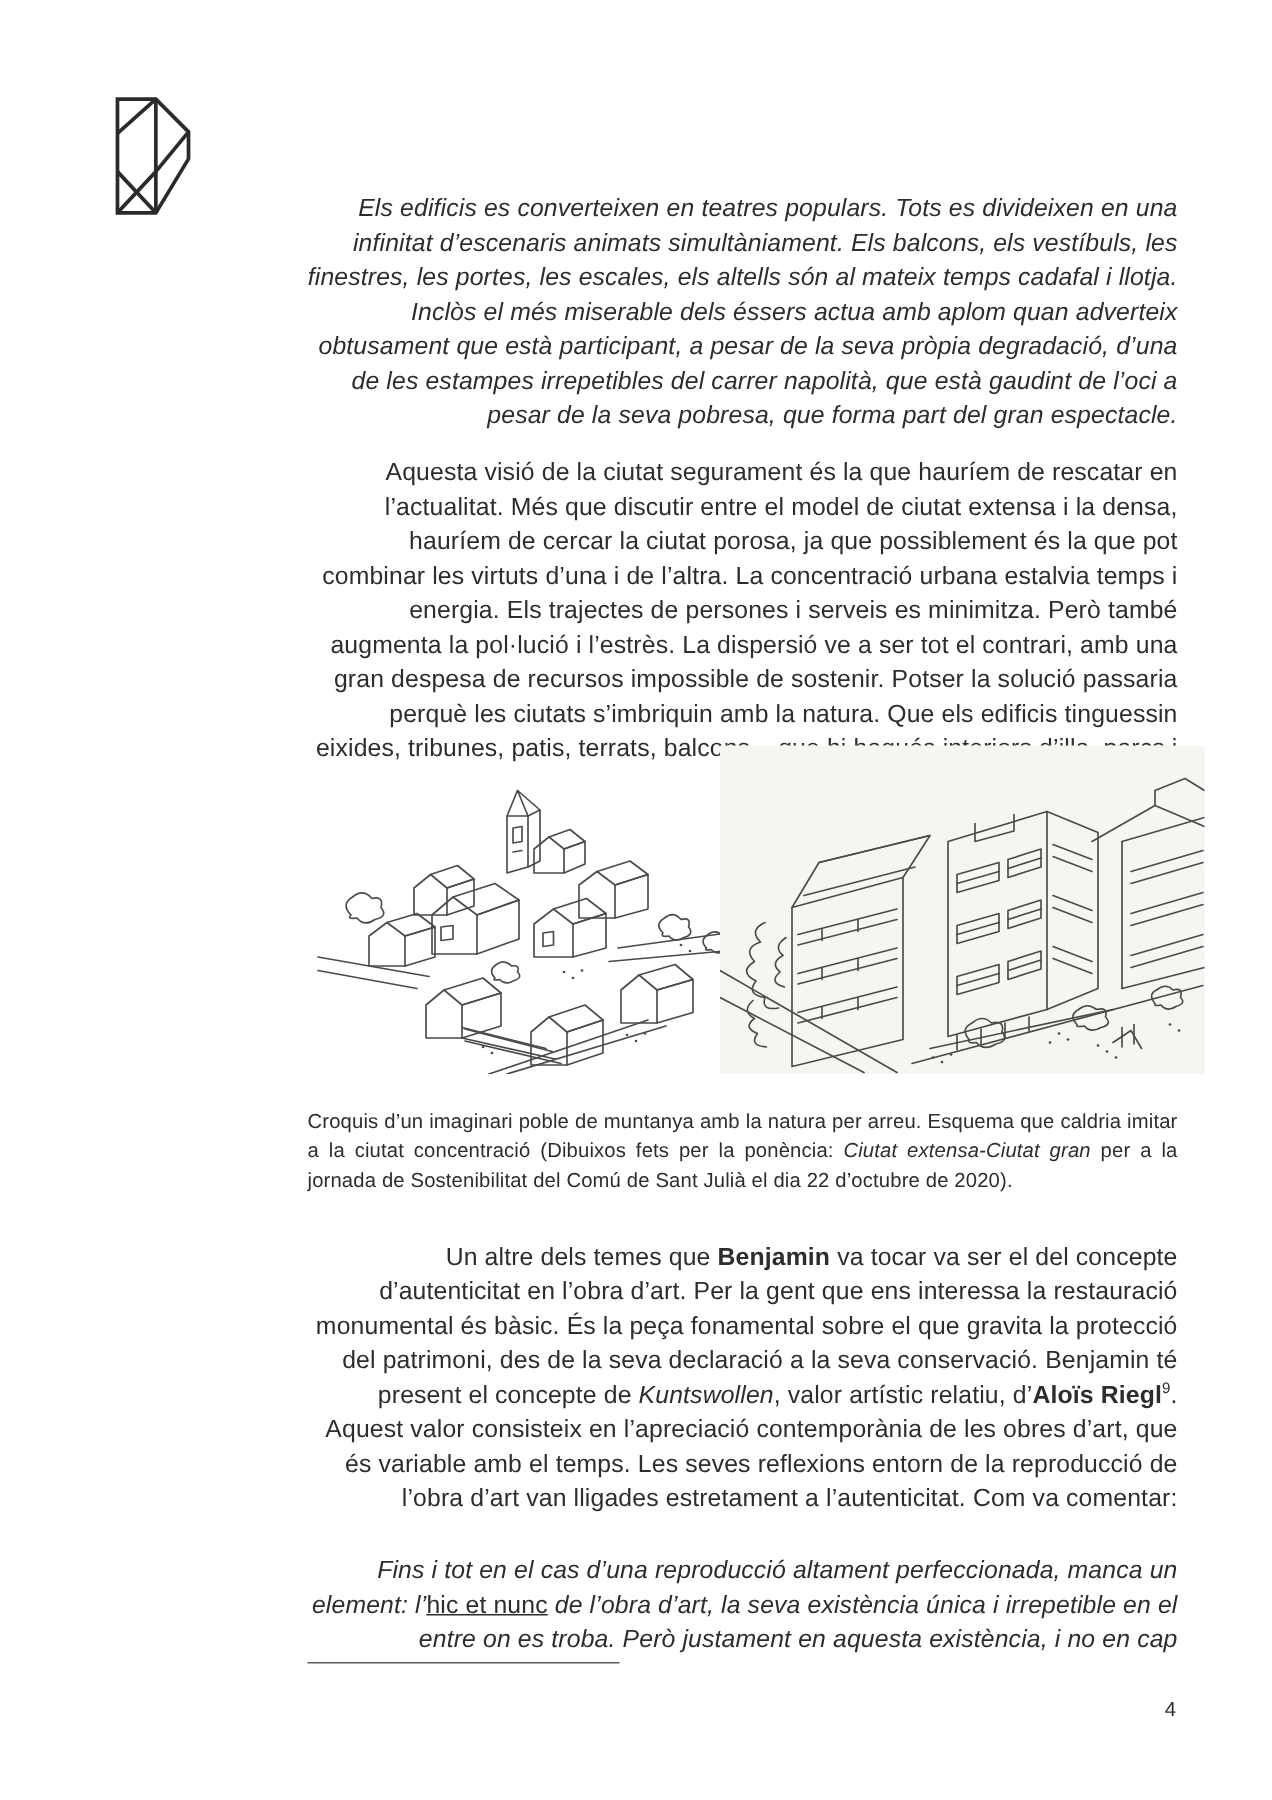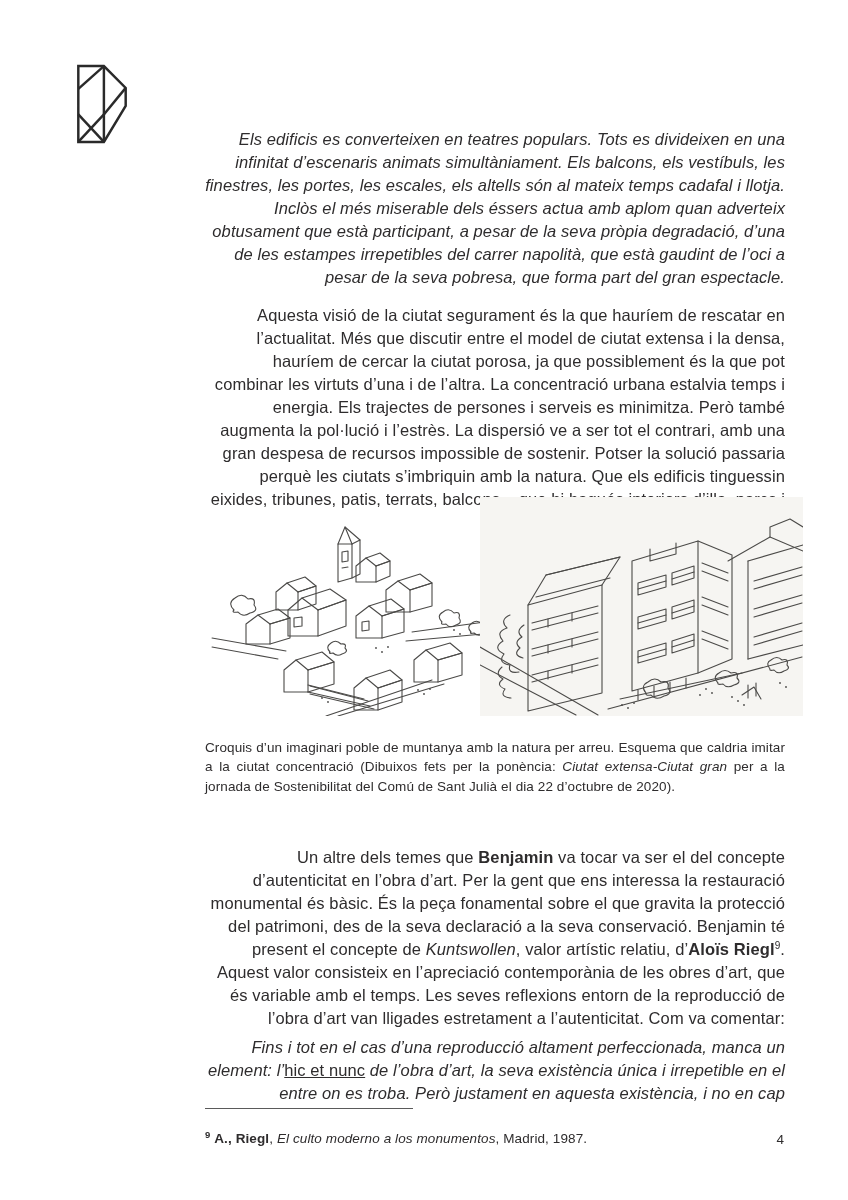--- a/index.html
+++ b/index.html
@@ -13,21 +13,21 @@
   .para{
     position:absolute;left:205px;width:580px;
     font-size:16.5px;line-height:23px;letter-spacing:.1px;text-align:right;
   }
   .italic{font-style:italic;}
   .roman{font-style:normal;text-decoration:underline;}
   .bold{font-weight:bold;font-style:normal;}
   .bold-inline{font-weight:bold;}
   .p1{top:111px;}
   .p2{top:287px;}
-  .p3{top:829px;}
+  .p3{top:810px;}
   .p4{top:1019px;}
   .figure{position:absolute;}
   .fig-left{left:206px;top:520px;width:292px;height:196px;}
   .fig-right{left:480px;top:497px;width:323px;height:219px;background:#f6f5f2;}
   .caption{
     position:absolute;left:205px;top:724px;width:580px;
     font-size:13.5px;line-height:19.5px;text-align:justify;letter-spacing:.1px;
   }
   sup{font-size:10px;line-height:0;vertical-align:super;}
   .footnote-rule{position:absolute;left:205px;top:1108px;width:208px;border-top:1.4px solid #5a5a5a;}
@@ -243,19 +243,16 @@
 
   <p class="para p3">
     <span>Un altre dels temes que </span><span class="bold-inline">Benjamin</span><span> va tocar va ser el del concepte d’autenticitat en l’obra d’art. Per la gent que ens interessa la restauració monumental és bàsic. És la peça fonamental sobre el que gravita la protecció del patrimoni, des de la seva declaració a la seva conservació. Benjamin té present el concepte de </span><span class="italic">Kuntswollen</span><span>, valor artístic relatiu, d’</span><span class="bold-inline">Aloïs Riegl</span><sup>9</sup><span>. Aquest valor consisteix en l’apreciació contemporània de les obres d’art, que és variable amb el temps. Les seves reflexions entorn de la reproducció de l’obra d’art van lligades estretament a l’autenticitat. Com va comentar:</span>
   </p>
 
   <p class="para p4 italic">
     <span>Fins i tot en el cas d’una reproducció altament perfeccionada, manca un element: l’</span><span class="roman">hic et nunc</span><span> de l’obra d’art, la seva existència única i irrepetible en el entre on es troba. Però justament en aquesta existència, i no en cap</span>
   </p>
 
   <div class="footnote-rule"></div>
-  <p class="footnote">
-    <sup>9</sup><span> </span><span class="bold">A., Riegl</span><span>, </span><span class="italic">El culto moderno a los monumentos</span><span>, Madrid, 1987.</span>
-  </p>
 
   <div class="page-number">4</div>
 
 </div>
 
 </body></html>

